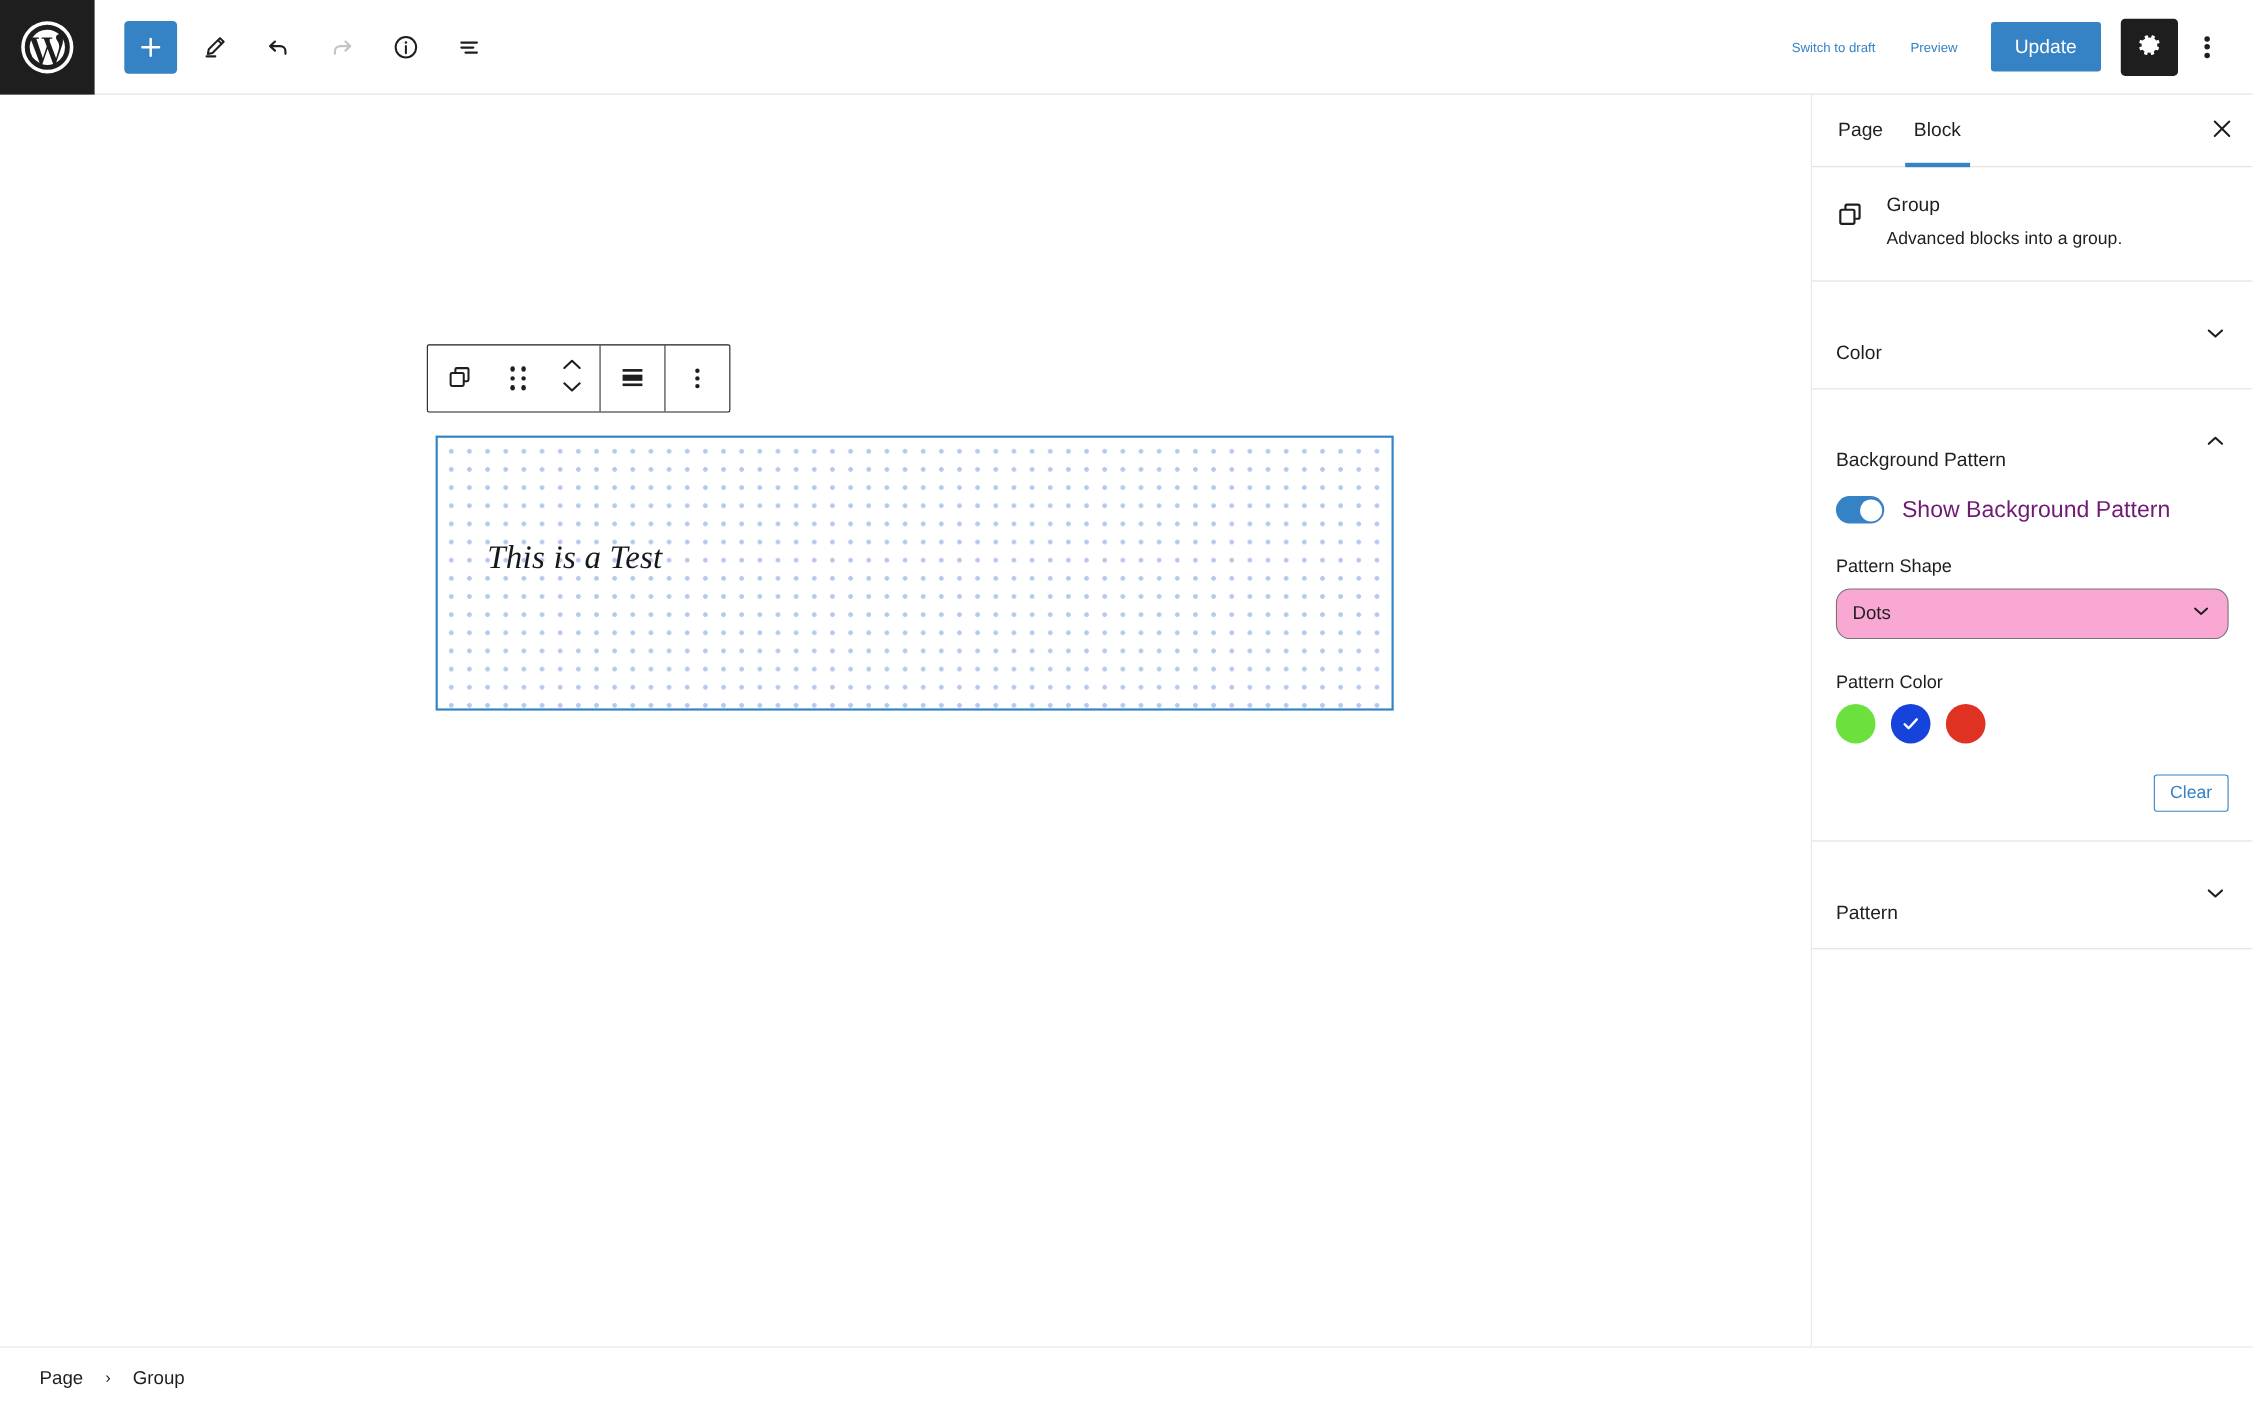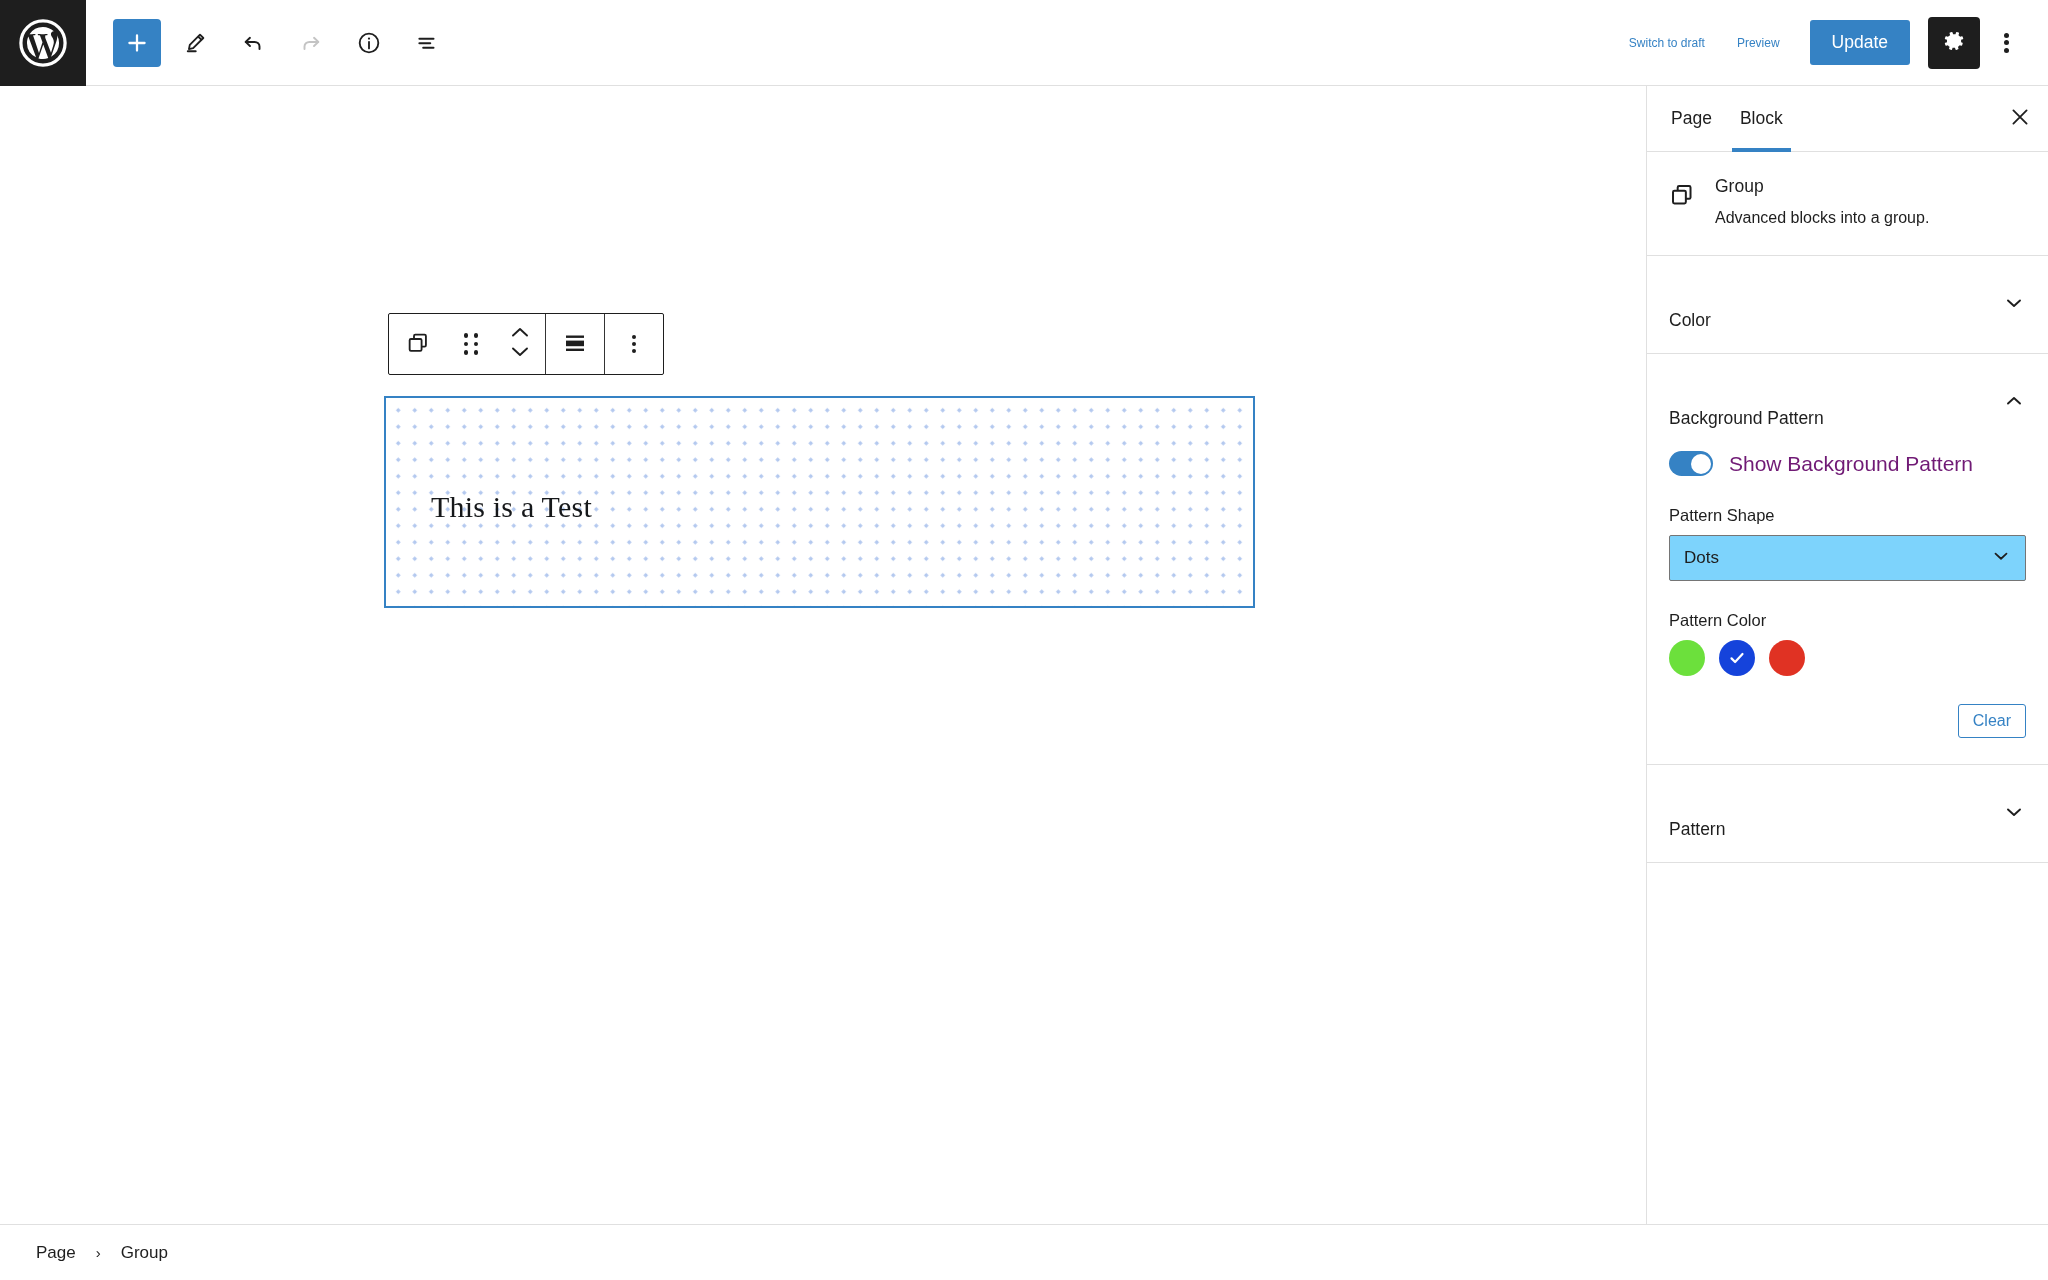--- a/index.html
+++ b/index.html
@@ -204,30 +204,31 @@
     width: 4.5px; height: 4.5px;
     background: #1e1e1e;
     border-radius: 50%;
     display: block;
     margin: 2.6px 0;
   }
 
   
   .group-block {
     position: absolute;
-    left: 384px;
+    left: 396px;
     top: 310px;
     width: 871px;
-    height: 212px;
+    height: 250px;
     border: 2px solid #3582c4;
     background-color: #ffffff;
     background-image: radial-gradient(#b4c9ef 1.9px, transparent 2.1px);
     background-size: 16.5px 16.5px;
     background-position: 4px 4px;
     z-index: 5;
+    font-style: italic;
   }
   .group-text {
     position: absolute;
     left: 45px;
     top: 92px;
     font-family: "Liberation Serif", serif;
     font-size: 30px;
     color: #16181a;
     letter-spacing: 0.2px;
     white-space: nowrap;
@@ -366,22 +367,22 @@
     display: block;
   }
   .select-wrap {
     position: relative;
     margin-bottom: 30px;
   }
   .select-box {
     width: 100%;
     height: 46px;
     border: 1px solid #757575;
-    border-radius: 2px;
-    background: #7dd3fc;
+    border-radius: 13px;
+    background: #f9a8d4;
     font-size: 17px;
     color: #1e1e1e;
     padding: 0 40px 0 14px;
     font-family: "Liberation Sans", sans-serif;
     display: flex;
     align-items: center;
     cursor: pointer;
   }
   .select-chev {
     position: absolute;

